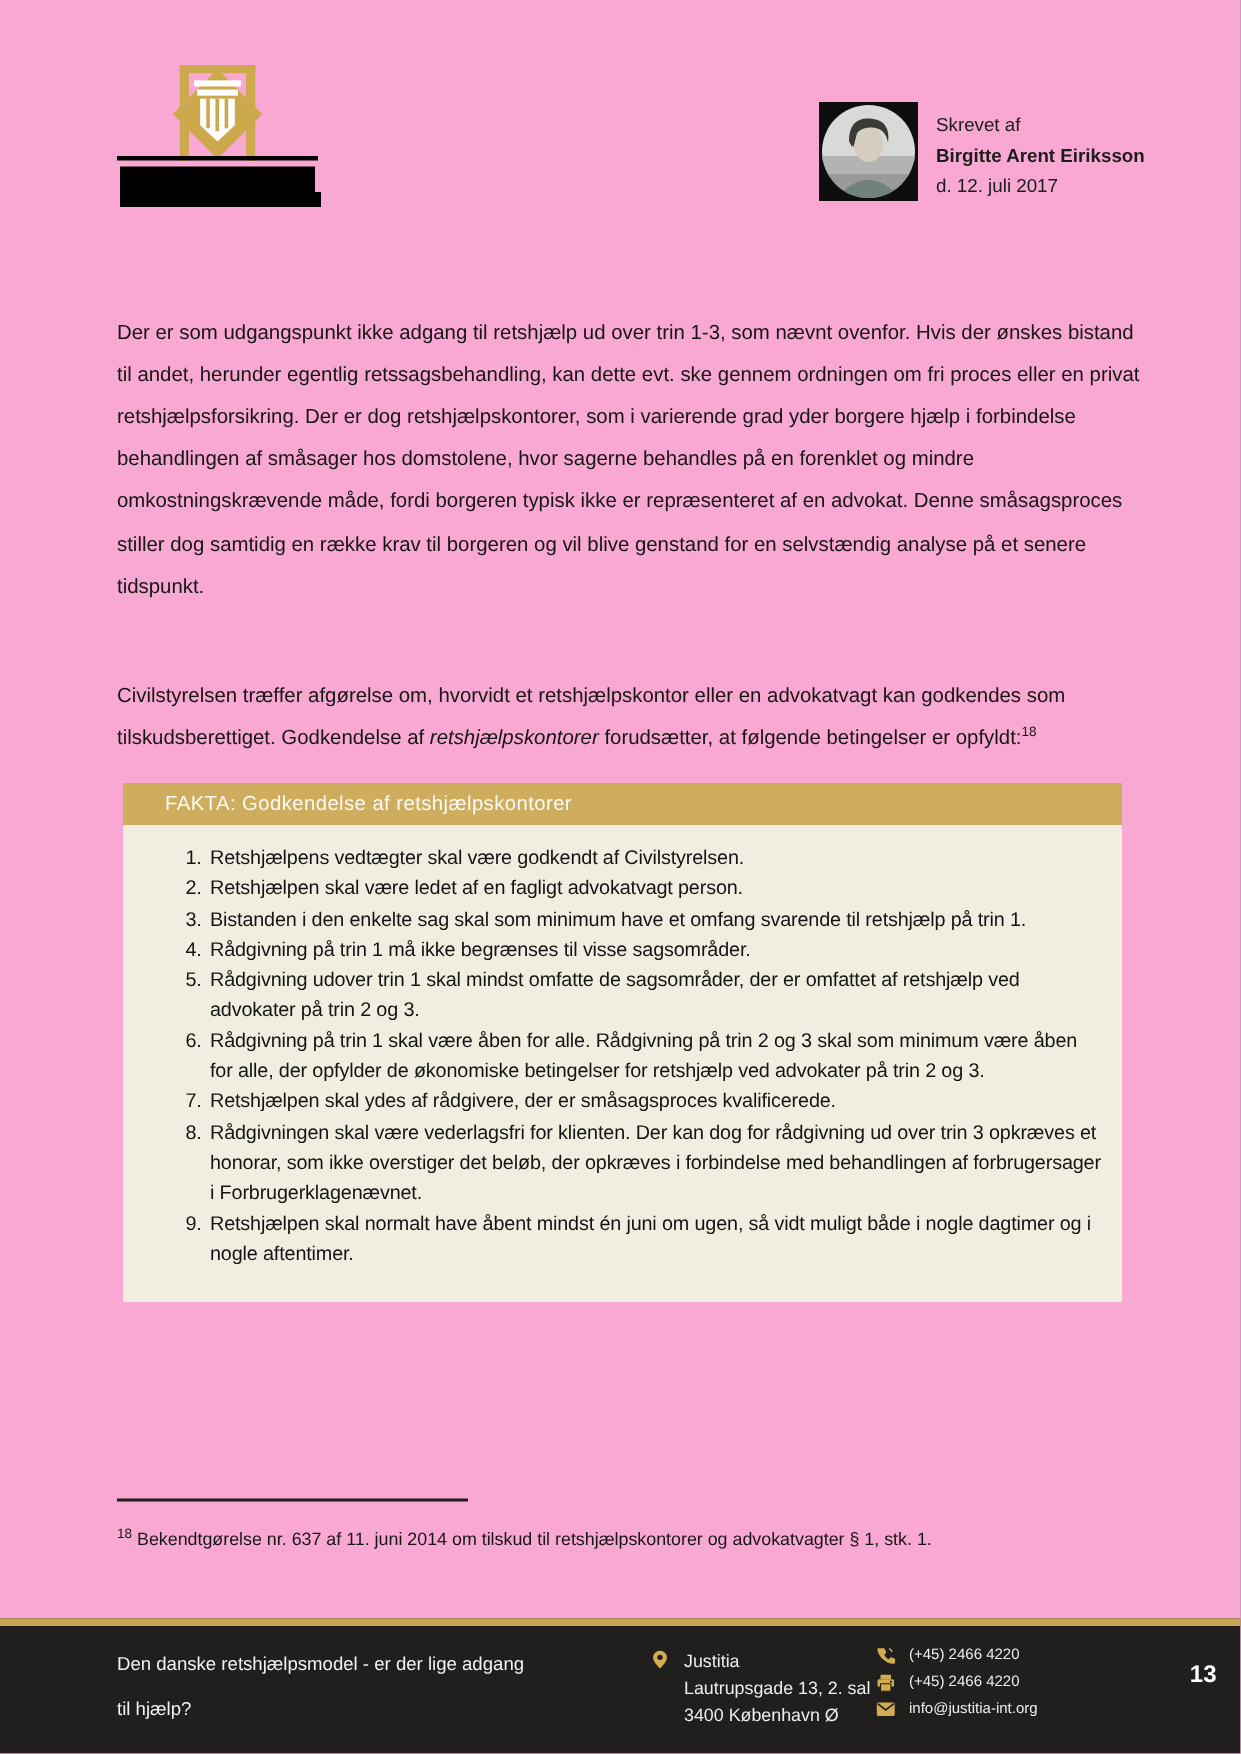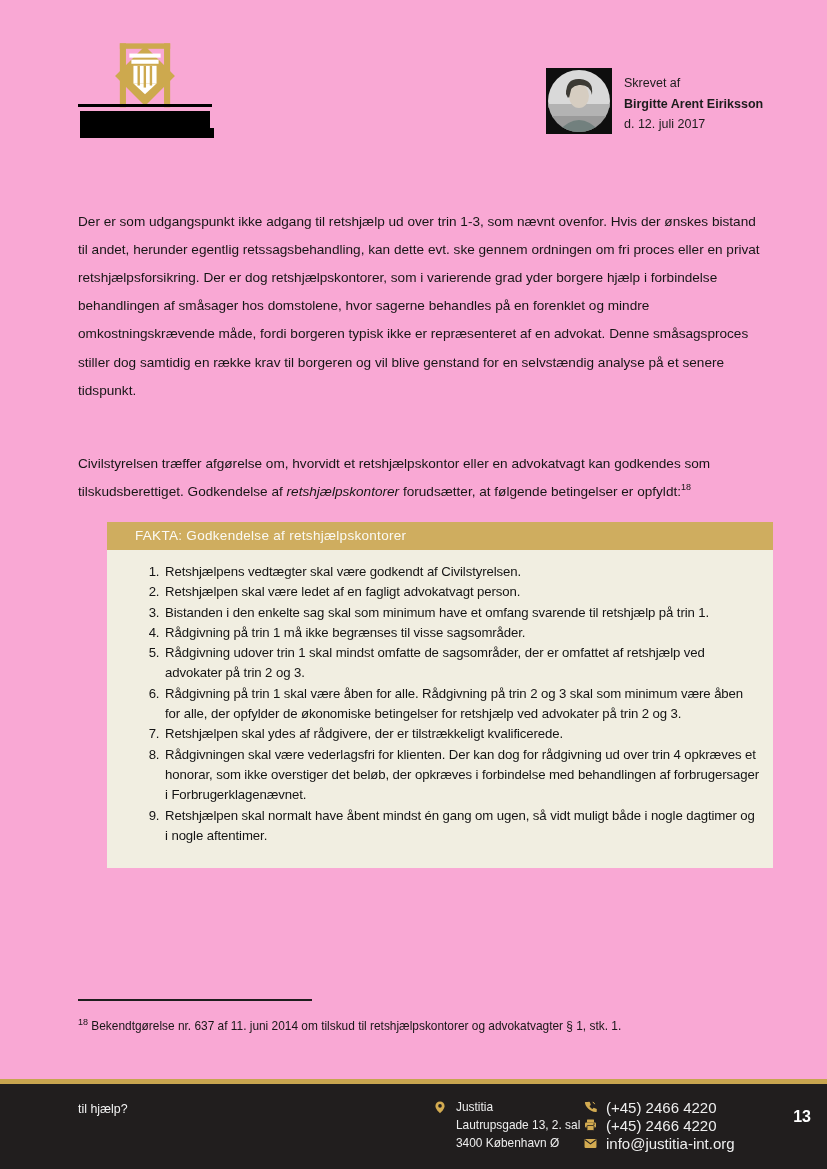--- a/index.html
+++ b/index.html
@@ -20,38 +20,38 @@
   .author-name{font-weight:bold;}
 
   
   .p1{position:absolute;left:78px;top:194px;width:690px;font-size:13.6px;line-height:28.2px;color:#161616;}
   .section-heading{position:absolute;left:78px;top:403px;margin:0;font-family:"Liberation Serif",serif;font-weight:bold;font-size:18.5px;color:#000;}
   .p2{position:absolute;left:78px;top:436px;width:690px;font-size:13.6px;line-height:28.5px;color:#161616;}
   .p2 em{font-style:italic;}
   sup{font-size:9px;vertical-align:super;line-height:0;}
 
   
-  .factbox{position:absolute;left:82px;top:522px;width:666px;margin-left:25px;}
+  .factbox{position:absolute;left:82px;top:522px;width:666px;}
   .fb-head{height:28px;background:#cfad5f;color:#fbfaf4;font-size:13.5px;line-height:28px;padding-left:28px;letter-spacing:.3px;}
   .fb-body{background:#f1eee1;padding:12px 12px 22px 16px;}
   .fb-body ol{margin:0;padding-left:40px;font-size:13.2px;line-height:20.3px;letter-spacing:-0.1px;color:#141414;}
   .fb-body li{padding-left:2px;}
 
   
   .fn-rule{position:absolute;left:78px;top:999px;width:234px;height:1.5px;background:#1e1e1e;}
   .footnote{position:absolute;left:78px;top:1006px;width:692px;font-size:11.9px;line-height:16px;color:#161616;}
 
   
   .footer{position:absolute;left:0;top:1079px;width:827px;height:90px;background:#211e1e;border-top:5px solid #c8a54f;}
   .f-title{position:absolute;left:78px;top:10px;width:310px;font-size:12.4px;line-height:30px;color:#f2f2f2;}
   .f-addr{position:absolute;left:434px;top:14px;display:flex;justify-content:space-between;}
   .f-addr .icon-col{width:13px;margin-right:9px;padding-top:2px;}
   .f-addr .txt{font-size:11.9px;line-height:18px;color:#eeeeee;white-space:nowrap;}
   .f-contacts{position:absolute;left:584px;top:14px;}
-  .f-row{display:flex;align-items:center;height:18px;font-size:15px;color:#eeeeee;white-space:nowrap;}
+  .f-row{display:flex;align-items:flex-start;height:18px;font-size:10px;color:#eeeeee;white-space:nowrap;}
   .f-row .ic{width:14px;margin-right:8px;display:flex;align-items:center;}
   .f-page{position:absolute;right:16px;top:24px;font-size:16px;font-weight:bold;color:#ffffff;}
 </style>
 </head>
 <body>
 
 <div class="page">
 
   <div class="logo">
     <svg class="logo-emblem" viewBox="0 0 100 100">
@@ -109,32 +109,33 @@
   <div class="factbox">
     <div class="fb-head">FAKTA: Godkendelse af retshjælpskontorer</div>
     <div class="fb-body">
       <ol>
         <li>Retshjælpens vedtægter skal være godkendt af Civilstyrelsen.</li>
         <li>Retshjælpen skal være ledet af en fagligt advokatvagt person.</li>
         <li>Bistanden i den enkelte sag skal som minimum have et omfang svarende til retshjælp på trin 1.</li>
         <li>Rådgivning på trin 1 må ikke begrænses til visse sagsområder.</li>
         <li>Rådgivning udover trin 1 skal mindst omfatte de sagsområder, der er omfattet af retshjælp ved advokater på trin 2 og 3.</li>
         <li>Rådgivning på trin 1 skal være åben for alle. Rådgivning på trin 2 og 3 skal som minimum være åben for alle, der opfylder de økonomiske betingelser for retshjælp ved advokater på trin 2 og 3.</li>
-        <li>Retshjælpen skal ydes af rådgivere, der er tilstrækkeligt kvalificerede.</li>
-        <li>Rådgivningen skal være vederlagsfri for klienten. Der kan dog for rådgivning ud over trin 4 opkræves et honorar, som ikke overstiger det beløb, der opkræves i forbindelse med behandlingen af forbrugersager i Forbrugerklagenævnet.</li>
-        <li>Retshjælpen skal normalt have åbent mindst én gang om ugen, så vidt muligt både i nogle dagtimer og i nogle aftentimer.</li>
+        <li>Retshjælpen skal ydes af rådgivere, der er småsagsproces kvalificerede.</li>
+        <li>Rådgivningen skal være vederlagsfri for klienten. Der kan dog for rådgivning ud over trin 3 opkræves et honorar, som ikke overstiger det beløb, der opkræves i forbindelse med behandlingen af forbrugersager i Forbrugerklagenævnet.</li>
+        <li>Retshjælpen skal normalt have åbent mindst én juni om ugen, så vidt muligt både i nogle dagtimer og i nogle aftentimer.</li>
       </ol>
     </div>
   </div>
 
   <div class="fn-rule"></div>
   <p class="footnote"><sup>18</sup><span> Bekendtgørelse nr. 637 af 11. juni 2014 om tilskud til retshjælpskontorer og advokatvagter § 1, stk. 1.</span></p>
 
   <div class="footer">
     <div class="f-title">
+      <div>Den danske retshjælpsmodel - er der lige adgang</div>
       <div>til hjælp?</div>
     </div>
 
     <div class="f-addr">
       <div class="icon-col">
         <svg width="12" height="13" viewBox="0 0 12 13">
           <path d="M6 0.5C3.4 0.5 1.4 2.5 1.4 5c0 3.3 4.6 7.3 4.6 7.3S10.6 8.3 10.6 5C10.6 2.5 8.6 0.5 6 0.5z" fill="#d3ab51"></path>
           <circle cx="6" cy="4.9" r="1.8" fill="#211e1e"></circle>
         </svg>
       </div>

